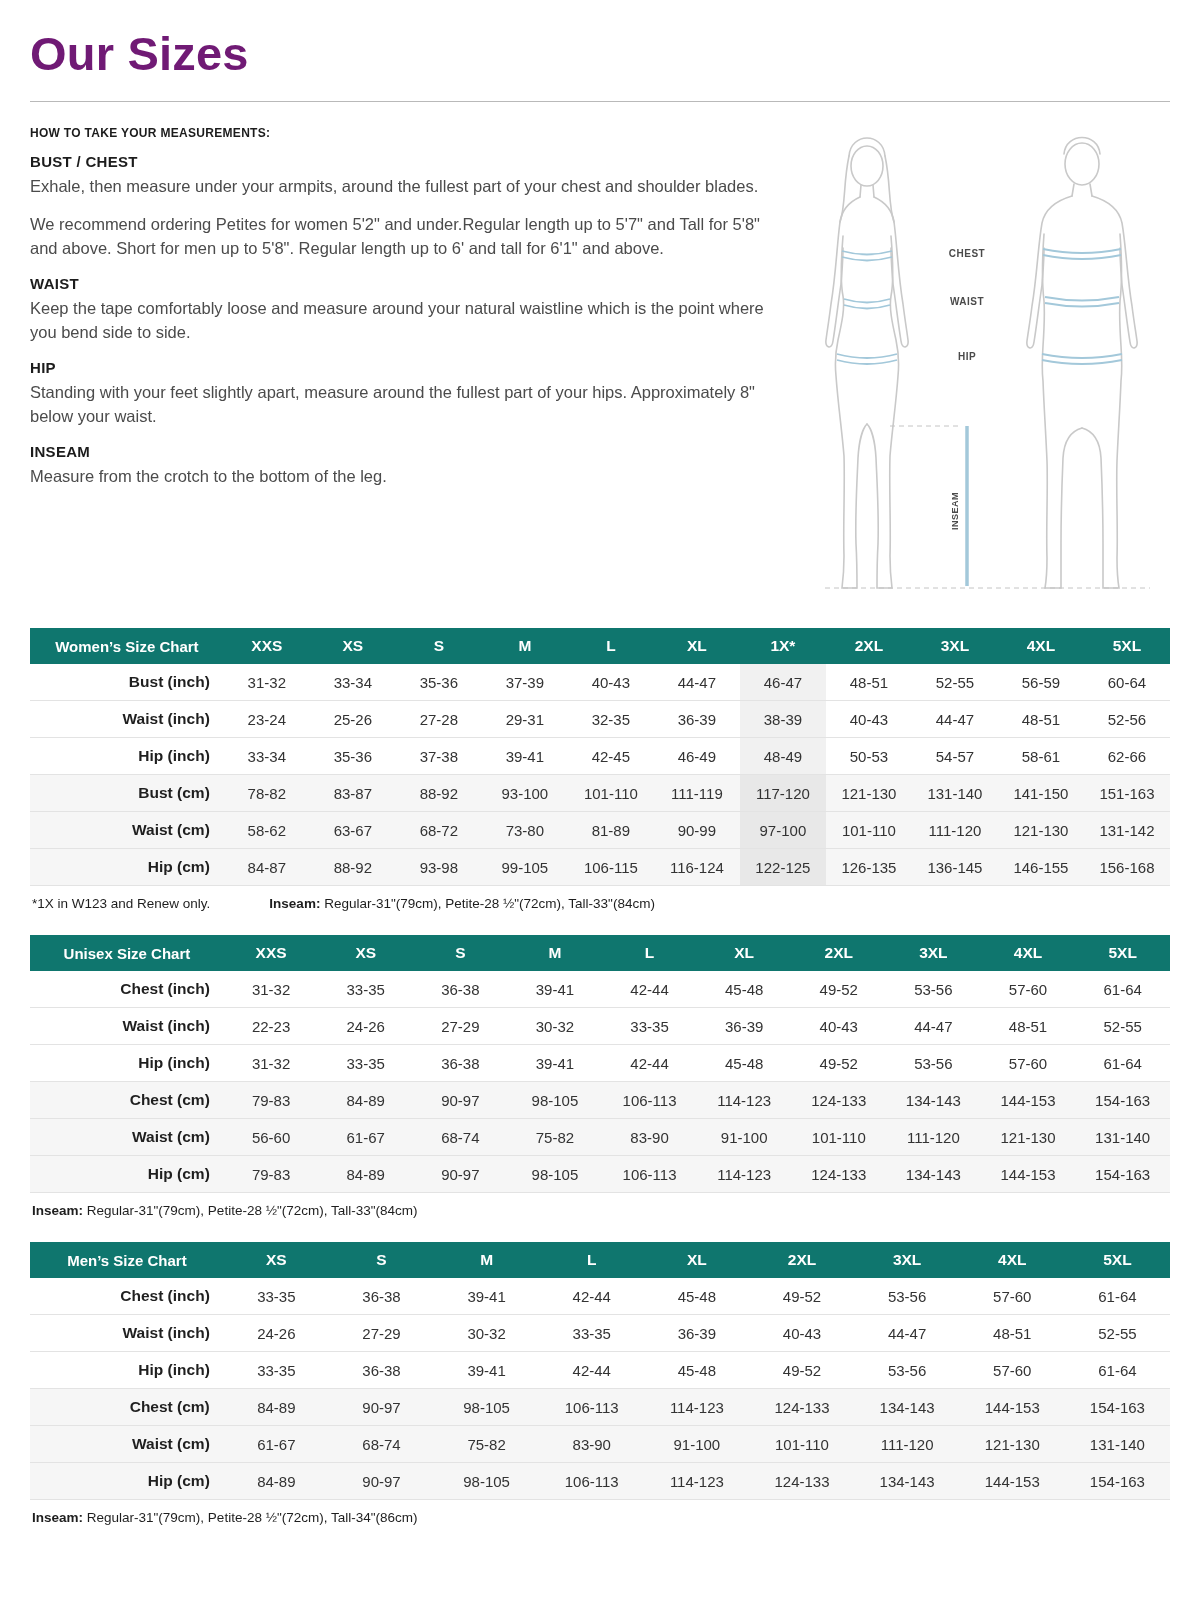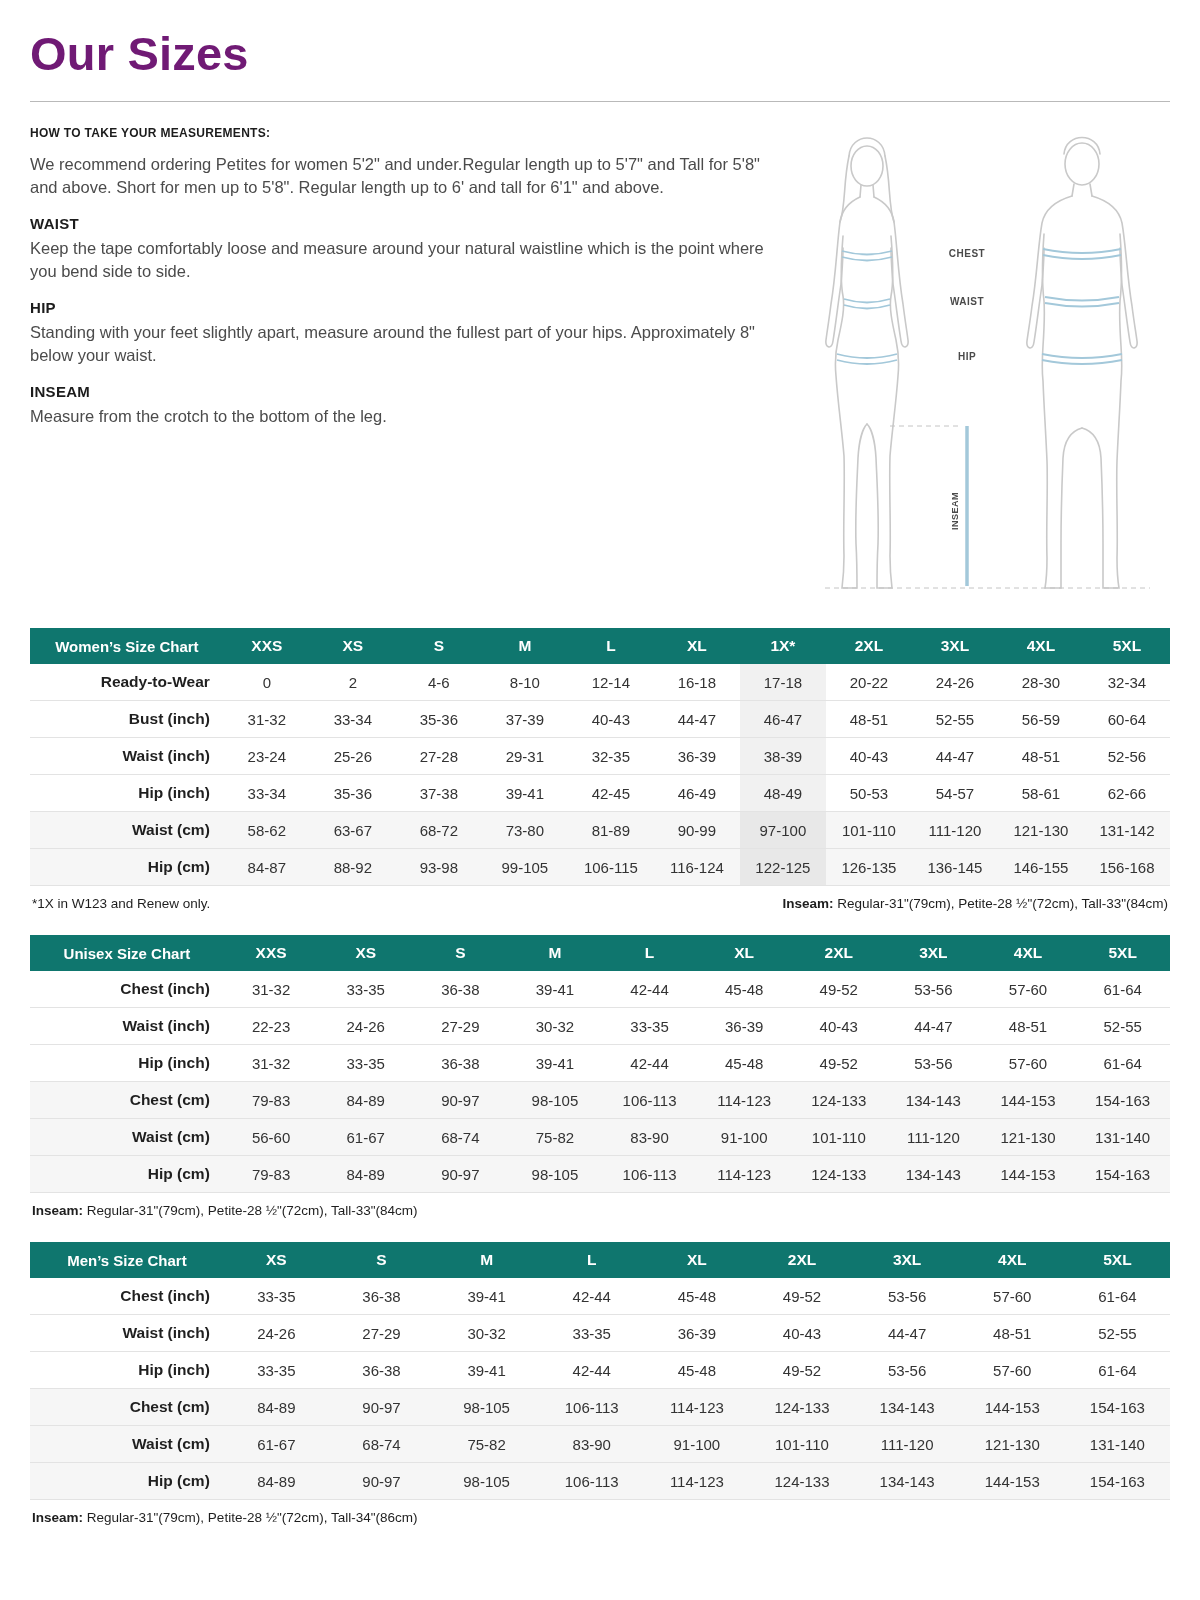--- a/index.html
+++ b/index.html
@@ -35,37 +35,41 @@
   .size-table tbody th {
     font-size:15.5px; font-weight:700; color:#1f1f1f;
     text-align:right; padding:9px 14px 9px 4px;
   }
   .size-table tbody td {
     font-size:15px; color:#333; text-align:center; padding:9px 2px;
   }
   .size-table tbody td.hl { background:rgba(0,0,0,0.055); }
 
   .footnote {
-    display:flex; justify-content:space-between; align-items:baseline; gap:105px;
+    display:flex; justify-content:flex-start; align-items:baseline; gap:59px;
     font-size:13.5px; color:#1e1e1e; padding:10px 2px 0; margin-bottom:24px;
   }
   .footnote strong { font-weight:700; }
 </style>
 </head>
 <body>
 
 <div class="page">
 
   <h1 class="page-title">Our Sizes</h1>
   <div class="title-rule"></div>
 
   <div class="top-section">
     <div class="instructions">
       <div class="instr-heading">HOW TO TAKE YOUR MEASUREMENTS:</div>
 
+      <div class="instr-section">
+        <div class="instr-title">BUST / CHEST</div>
+        <div class="instr-body">Exhale, then measure under your armpits, around the fullest part of your chest and shoulder blades.</div>
+      </div>
       <div class="instr-section">
         <div class="instr-body">We recommend ordering Petites for women 5'2" and under.Regular length up to 5'7" and Tall for 5'8" and above. Short for men up to 5'8". Regular length up to 6' and tall for 6'1" and above.</div>
       </div>
       <div class="instr-section">
         <div class="instr-title">WAIST</div>
         <div class="instr-body">Keep the tape comfortably loose and measure around your natural waistline which is the point where you bend side to side.</div>
       </div>
       <div class="instr-section">
         <div class="instr-title">HIP</div>
         <div class="instr-body">Standing with your feet slightly apart, measure around the fullest part of your hips. Approximately 8" below your waist.</div>
@@ -150,34 +154,20 @@
             <th>XL</th>
             <th>1X*</th>
             <th>2XL</th>
             <th>3XL</th>
             <th>4XL</th>
             <th>5XL</th>
           </tr>
         </thead>
         <tbody>
           <tr>
-            <th>Ready-to-Wear</th>
-            <td>0</td>
-            <td>2</td>
-            <td>4-6</td>
-            <td>8-10</td>
-            <td>12-14</td>
-            <td>16-18</td>
-            <td class="hl">17-18</td>
-            <td>20-22</td>
-            <td>24-26</td>
-            <td>28-30</td>
-            <td>32-34</td>
-          </tr>
-          <tr>
             <th>Bust (inch)</th>
             <td>31-32</td>
             <td>33-34</td>
             <td>35-36</td>
             <td>37-39</td>
             <td>40-43</td>
             <td>44-47</td>
             <td class="hl">46-47</td>
             <td>48-51</td>
             <td>52-55</td>
@@ -206,20 +196,34 @@
             <td>39-41</td>
             <td>42-45</td>
             <td>46-49</td>
             <td class="hl">48-49</td>
             <td>50-53</td>
             <td>54-57</td>
             <td>58-61</td>
             <td>62-66</td>
           </tr>
           <tr class="shaded">
+            <th>Bust (cm)</th>
+            <td>78-82</td>
+            <td>83-87</td>
+            <td>88-92</td>
+            <td>93-100</td>
+            <td>101-110</td>
+            <td>111-119</td>
+            <td class="hl">117-120</td>
+            <td>121-130</td>
+            <td>131-140</td>
+            <td>141-150</td>
+            <td>151-163</td>
+          </tr>
+          <tr class="shaded">
             <th>Waist (cm)</th>
             <td>58-62</td>
             <td>63-67</td>
             <td>68-72</td>
             <td>73-80</td>
             <td>81-89</td>
             <td>90-99</td>
             <td class="hl">97-100</td>
             <td>101-110</td>
             <td>111-120</td>

